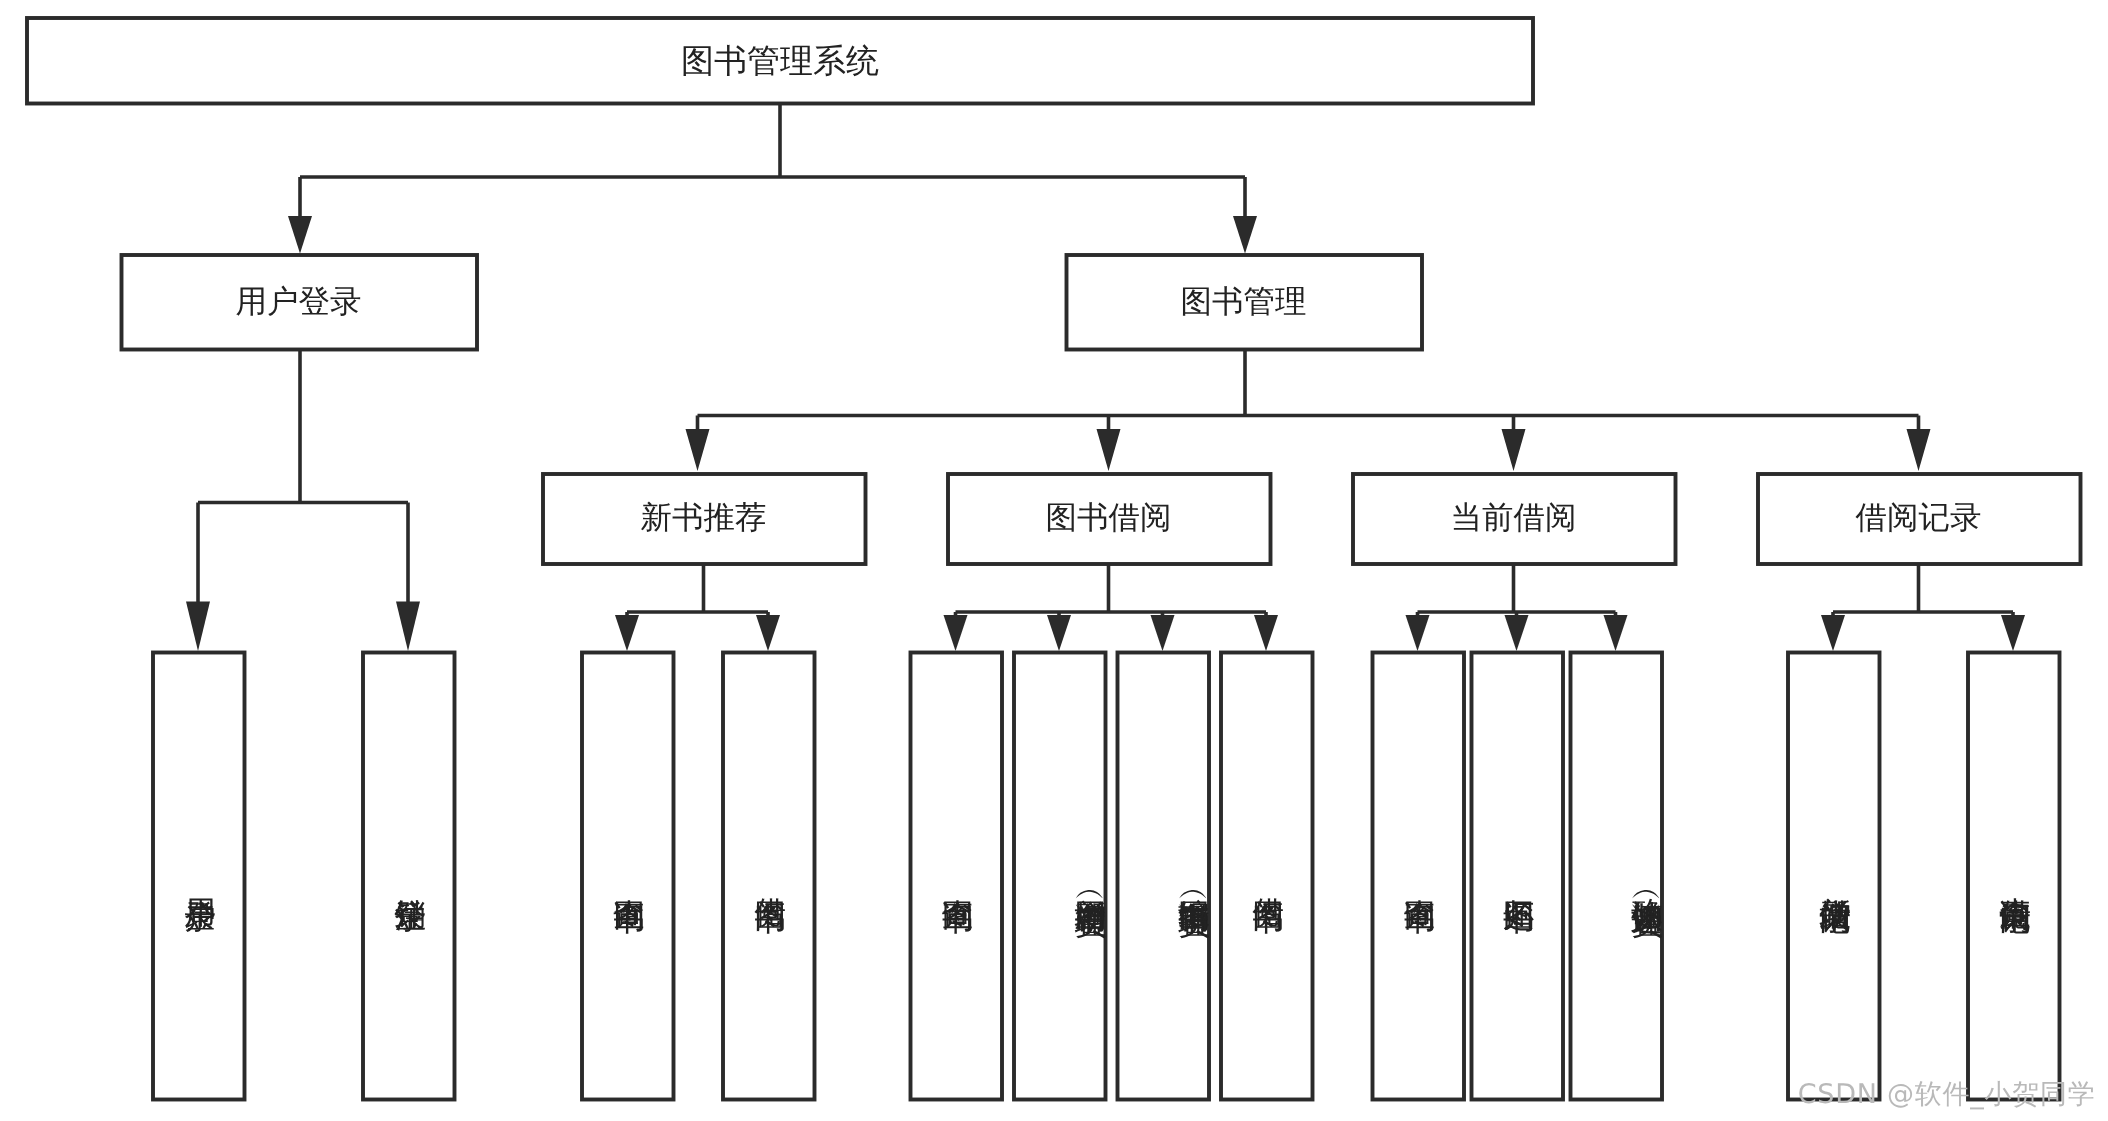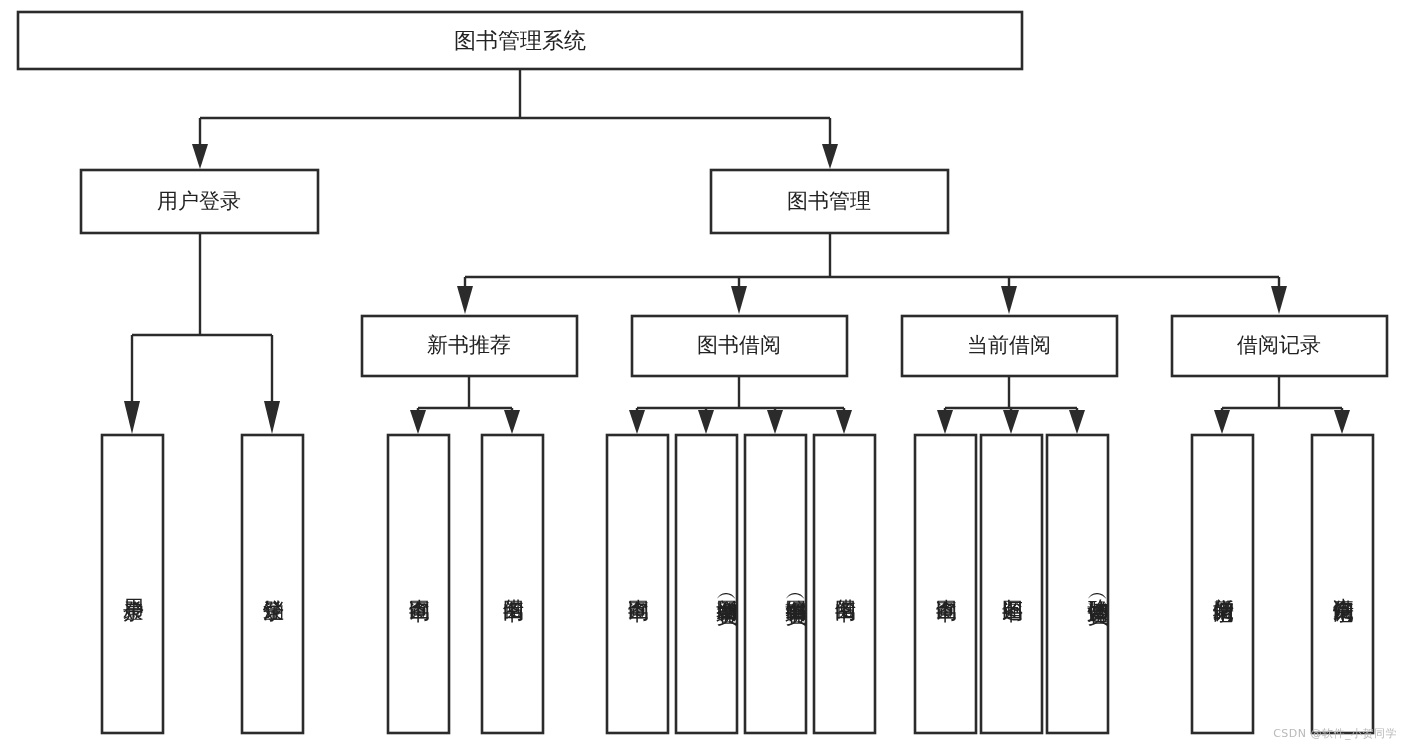--- a/index.html
+++ b/index.html
@@ -70,21 +70,21 @@
     pointer-events: none;
   }
   .leaf-label.centered {
     align-items: center;
   }
   .watermark {
     position: absolute;
     right: 8px;
     bottom: 6px;
     font-family: "DejaVu Sans", "Liberation Sans", sans-serif;
-    font-size: 11px;
+    font-size: 18px;
     color: #b9b9b9;
     white-space: nowrap;
     letter-spacing: 0.5px;
   }
 </style>
 </head>
 <body>
 
 <div id="diagram-root">
 

